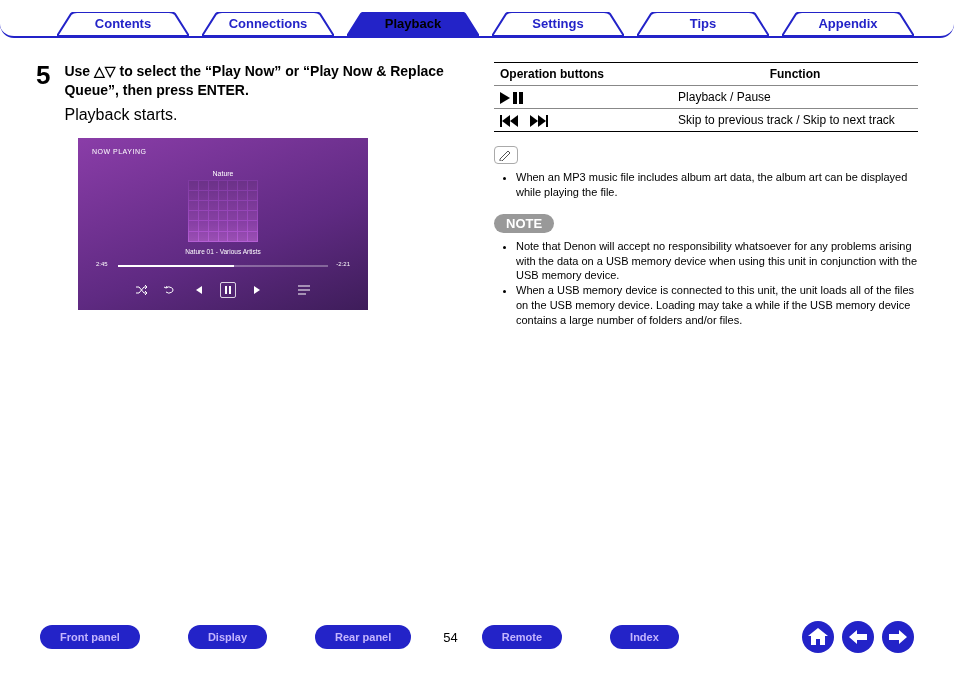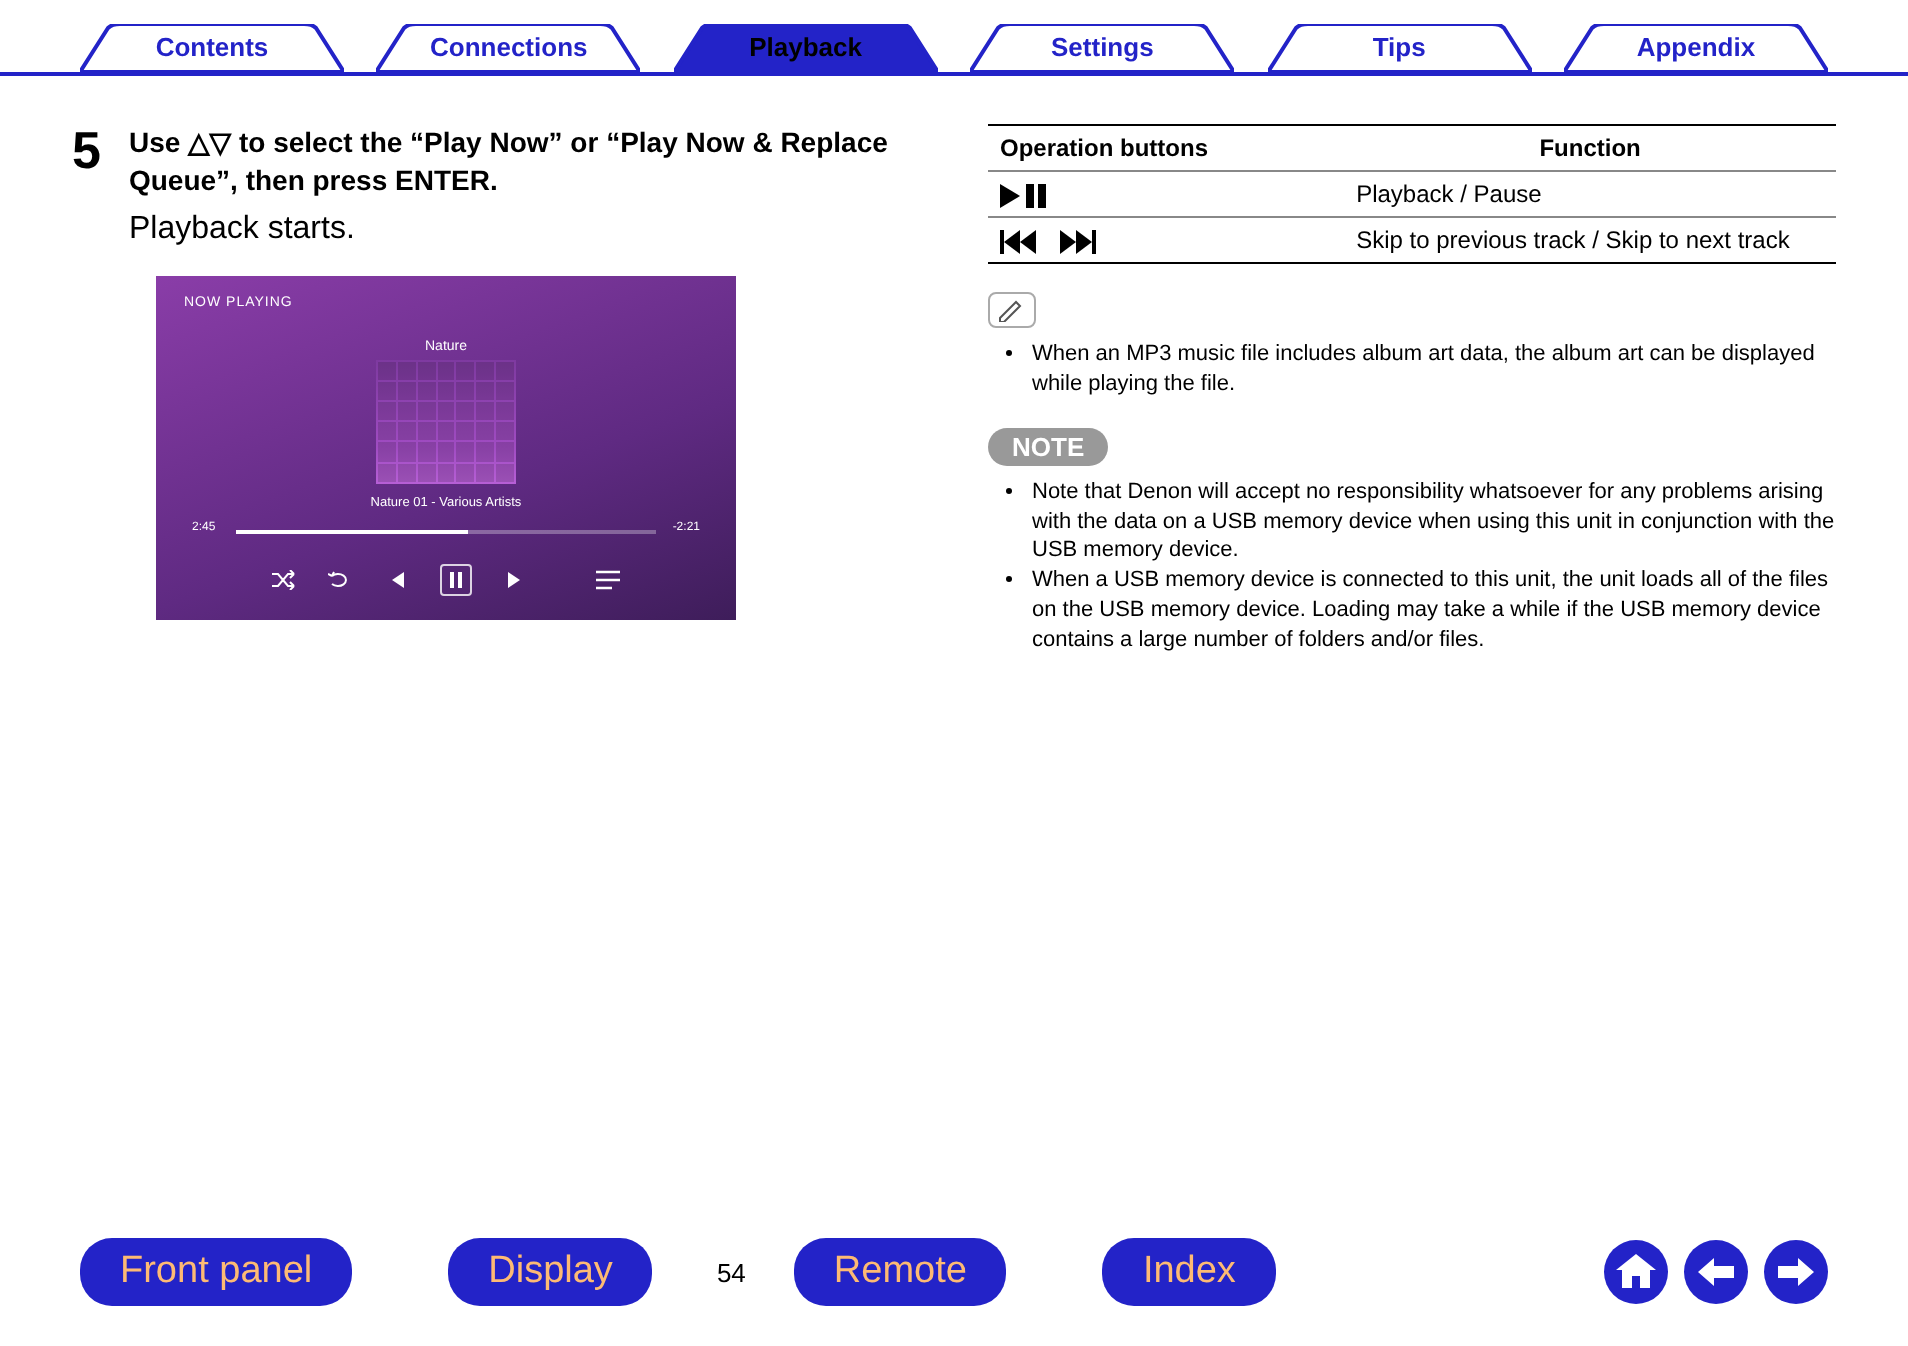--- a/index.html
+++ b/index.html
@@ -1,19 +1,19 @@
 <!DOCTYPE html>
 <html><head>
 <meta charset="utf-8">
 <style>
   * { box-sizing: border-box; margin: 0; padding: 0; }
   body { width: 954px; height: 673px; font-family: Arial, Helvetica, sans-serif; background: #fff; position: relative; overflow: hidden; color: #000; }
 
   
-  .top-tabs { display: flex; justify-content: space-between; padding: 12px 40px 0 40px; border-bottom: 2px solid #2323c8; }
+  .top-tabs { display: flex; justify-content: space-between; padding: 12px 40px 0 57px; border-bottom: 2px solid #2323c8; border-radius: 14px; }
   .tab { position: relative; width: 132px; height: 24px; text-align: center; font-size: 13px; font-weight: bold; line-height: 24px; cursor: pointer; }
   .tab-shape { position: absolute; inset: 0; }
   .tab-label { position: relative; z-index: 1; }
   .tab.inactive .tab-label { color: #2323c8; }
   .tab.active .tab-label { color: #000000; }
 
   
   .content { display: flex; padding: 24px 36px 0 36px; gap: 28px; }
   .col-left { width: 430px; }
   .col-right { flex: 1; }
@@ -51,21 +51,21 @@
   .op-table tr:last-child td { border-bottom: 1.5px solid #000; }
   .op-icon svg { vertical-align: middle; }
   .chpage { font-weight: bold; }
 
   .pencil-badge { margin-top: 14px; width: 24px; height: 18px; border:1px solid #aaa; border-radius:4px; display:flex; align-items:center; justify-content:center; }
   .bullets { list-style: disc; padding-left: 22px; font-size: 11px; line-height: 1.35; margin-top: 6px; }
   .note-badge { display:inline-block; background:#999; color:#fff; font-size:13px; font-weight:bold; padding:2px 12px; border-radius:10px; margin-top:14px; }
 
   
   .bottom { position:absolute; left:0; right:0; bottom:20px; display:flex; align-items:center; padding:0 40px; }
-  .pill { background:#2323c8; color:#fdba74; font-size:19px; font-weight:normal; padding:6px 20px; border-radius:16px; margin-right:48px; cursor:pointer; }
+  .pill { background:#2323c8; color:#c4b5fd; font-size:11px; font-weight:bold; padding:6px 20px; border-radius:16px; margin-right:48px; cursor:pointer; }
   .page-num { font-size:13px; margin: 0 24px 0 -16px; }
   .nav-icons { margin-left:auto; display:flex; gap:8px; }
   .circ { width:32px; height:32px; border-radius:50%; background:#2323c8; display:flex; align-items:center; justify-content:center; cursor:pointer; }
 </style>
 </head>
 <body>
 
 <div class="top-tabs">
   <div class="tab inactive">
     <svg class="tab-shape" viewBox="0 0 132 24" preserveAspectRatio="none">
@@ -253,20 +253,21 @@
     <ul class="bullets">
       <li>Note that Denon will accept no responsibility whatsoever for any problems arising with the data on a USB memory device when using this unit in conjunction with the USB memory device.</li>
       <li>When a USB memory device is connected to this unit, the unit loads all of the files on the USB memory device. Loading may take a while if the USB memory device contains a large number of folders and/or files.</li>
     </ul>
   </div>
 </div>
 
 <div class="bottom">
   <div class="pill">Front panel</div>
   <div class="pill">Display</div>
+  <div class="pill">Rear panel</div>
   <div class="page-num">54</div>
   <div class="pill">Remote</div>
   <div class="pill" style="margin-right:0">Index</div>
 
   <div class="nav-icons">
     <div class="circ">
       <svg width="20" height="18" viewBox="0 0 20 18">
           <path d="M10 0 L0 8 H3 V17 H8 V11 H12 V17 H17 V8 H20 Z" fill="#fff"></path>
         </svg>
     </div>

